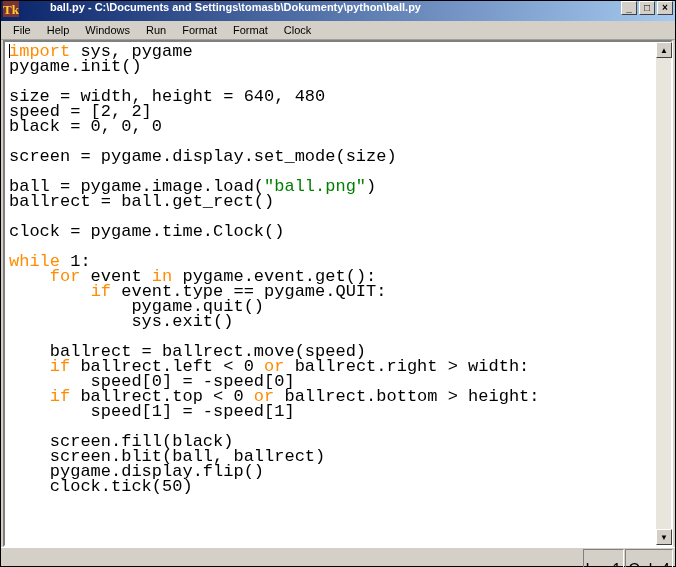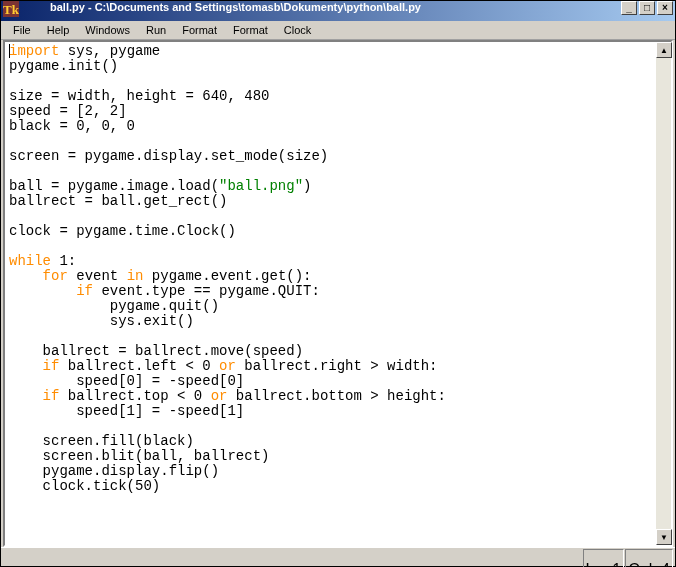--- a/index.html
+++ b/index.html
@@ -69,21 +69,21 @@
     border: 2px solid;
     border-color: #808080 #fff #fff #808080;
     margin: 0 2px;
     position: relative;
     display: flex;
   }
   .editor-content {
     flex: 1;
     padding: 2px 4px;
     font-family: "Courier New", monospace;
-    font-size: 14px;
+    font-size: 17px;
     line-height: 15px;
     white-space: pre;
     color: #000;
     overflow: hidden;
     position: relative;
   }
   .cursor-line {
     position: absolute;
     left: 4px; top: 2px; height: 14px; width: 1px;
     background: #000;

